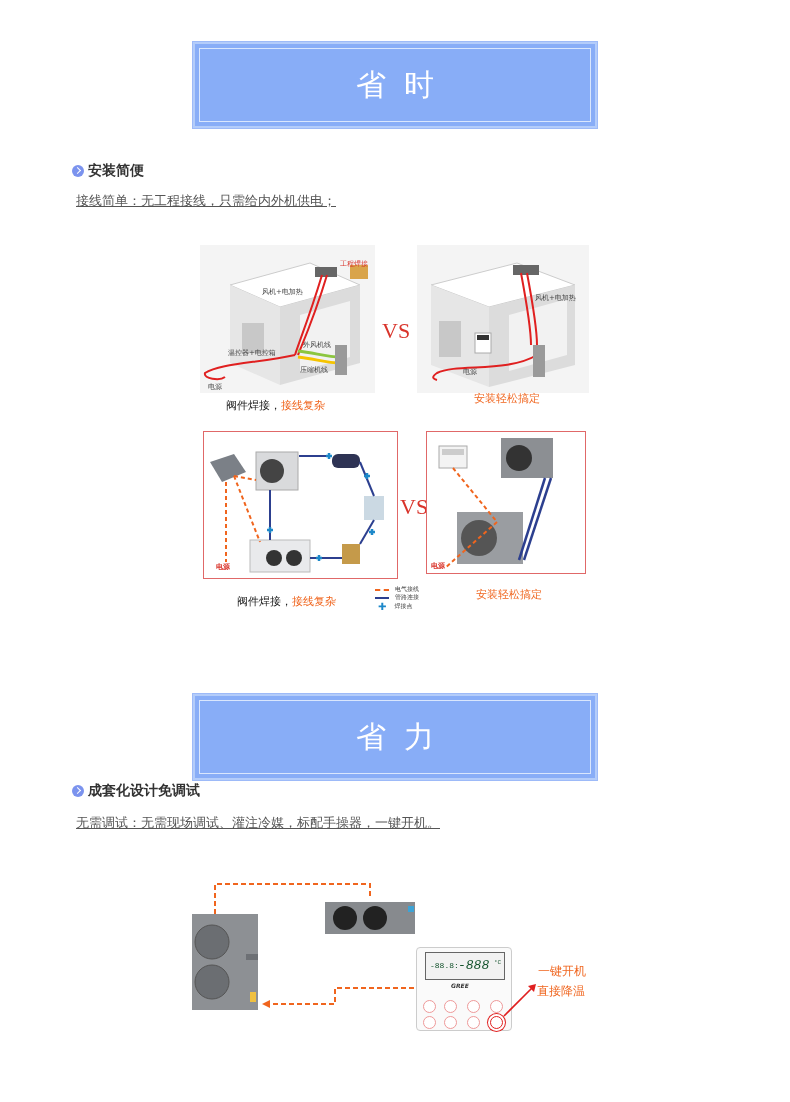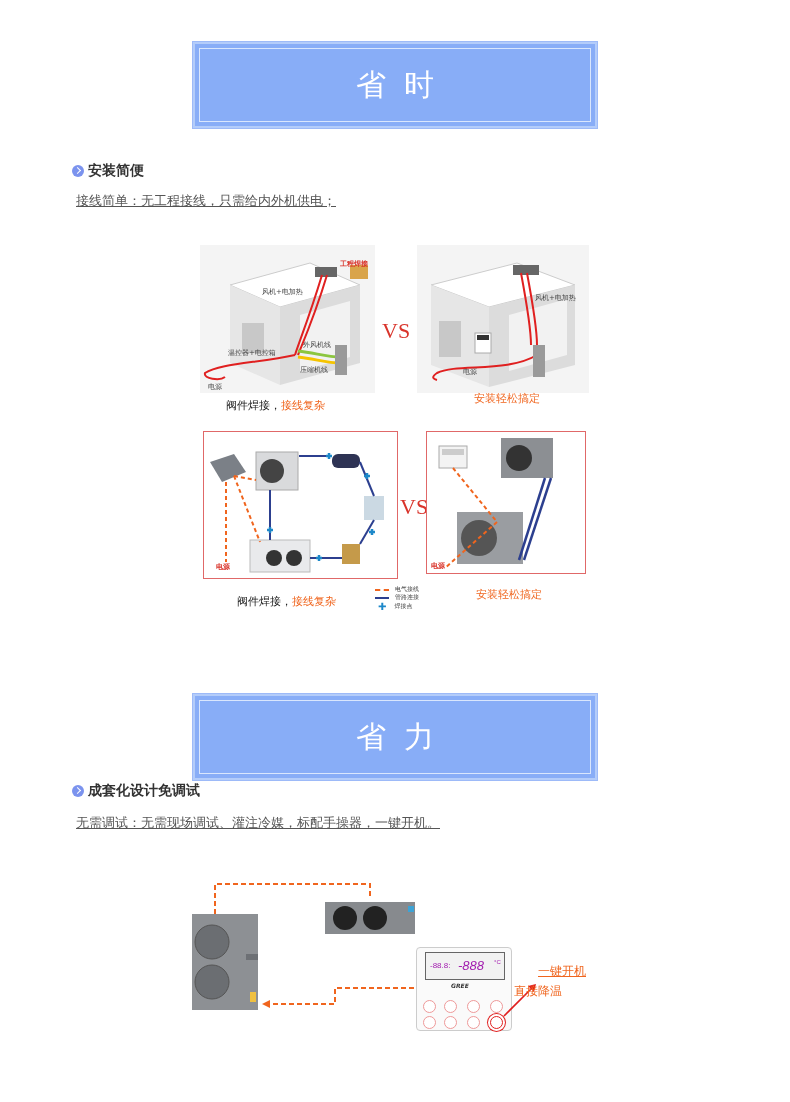--- a/index.html
+++ b/index.html
@@ -14,21 +14,21 @@
   .panel { position: absolute; background: #f4f4f4; }
   .redbox { position: absolute; border: 1.5px solid #e06868; background: #fff; }
   .vs { position: absolute; font-family: "Liberation Serif", serif; color: #d9342b; font-size: 22px; }
   .cap { position: absolute; font-size: 11px; color: #222; }
   .cap .orange { color: #f0651e; }
   .orange-text { position: absolute; font-size: 11px; color: #f0651e; text-align: center; }
   .lbl { position: absolute; font-size: 7px; color: #444; white-space: nowrap; }
   .lbl.red { color: #d9342b; }
   .legend-row { position: absolute; display: flex; align-items: center; font-size: 6px; color: #444; }
   .remote { position: absolute; background: #fafafa; border: 1px solid #ccc; border-radius: 4px; }
-  .lcd { position: absolute; border: 1px solid #666; background: #f2f2f2; font-family: Liberation Sans, sans-serif; color: #a21caf; }
+  .lcd { position: absolute; border: 1px solid #666; background: #f2f2f2; font-family: Liberation Mono, monospace; color: #14532d; }
   .rbtn { position: absolute; width: 13px; height: 13px; border-radius: 50%; border: 1px solid #e99; background: #fff; }
 </style>
 </head>
 <body>
 
 <div class="banner" style="top:42px;">
   <div class="inner">
       <span class="title">省时</span>
     </div>
 </div>
@@ -48,21 +48,21 @@
     <rect x="42" y="78" width="22" height="30" fill="#c8c8c8"></rect>
     <rect x="115" y="22" width="22" height="10" fill="#666"></rect>
     <path d="M122,30 C110,70 98,100 95,110" stroke="#e02020" stroke-width="2" fill="none"></path>
     <path d="M127,30 C115,70 102,100 98,110" stroke="#e02020" stroke-width="2" fill="none"></path>
     <path d="M95,110 C60,118 20,118 5,128 C3,134 20,136 25,132" stroke="#e02020" stroke-width="2" fill="none"></path>
     <path d="M98,106 C115,108 128,112 140,112" stroke="#8cc63f" stroke-width="3" fill="none"></path>
     <path d="M98,112 C115,114 128,118 140,118" stroke="#f5c400" stroke-width="3" fill="none"></path>
     <rect x="135" y="100" width="12" height="30" fill="#9a9a9a"></rect>
     <rect x="150" y="20" width="18" height="14" fill="#d9a44a"></rect>
   </svg>
-  <span class="lbl red" style="left:140px;top:14px;font-weight:bold;">工程焊接</span>
+  <span class="lbl red" style="left:140px;top:14px;">工程焊接</span>
   <span class="lbl" style="left:62px;top:42px;">风机+电加热</span>
   <span class="lbl" style="left:28px;top:103px;">温控器+电控箱</span>
   <span class="lbl" style="left:103px;top:95px;">外风机线</span>
   <span class="lbl" style="left:100px;top:120px;">压缩机线</span>
   <span class="lbl" style="left:8px;top:137px;">电源</span>
 </div>
 <div class="cap" style="left:226px;top:398px;">
   <span>阀件焊接，</span><span class="orange">接线复杂</span>
 </div>
 
@@ -198,14 +198,14 @@
   <span class="rbtn" style="left:73px;top:52px;"></span>
   <span class="rbtn" style="left:6px;top:68px;"></span>
   <span class="rbtn" style="left:27px;top:68px;"></span>
   <span class="rbtn" style="left:50px;top:68px;"></span>
   <span class="rbtn" style="left:73px;top:68px;border-color:#e02020;box-shadow:0 0 0 2px #fff,0 0 0 3px #e02020;"></span>
 </div>
 <svg style="position:absolute;left:500px;top:982px;" width="40" height="40" viewBox="0 0 40 40">
   <path d="M4,34 L34,4" stroke="#e02020" stroke-width="1.6"></path>
   <polygon points="36,2 28,4 34,10" fill="#e02020"></polygon>
 </svg>
-<div class="orange-text" style="left:538px;top:963px;font-size:12px;text-decoration:underline;">一键开机</div>
-<div class="orange-text" style="left:514px;top:983px;font-size:12px;">直接降温</div>
+<div class="orange-text" style="left:538px;top:963px;font-size:12px;">一键开机</div>
+<div class="orange-text" style="left:537px;top:983px;font-size:12px;">直接降温</div>
 
 </body></html>

